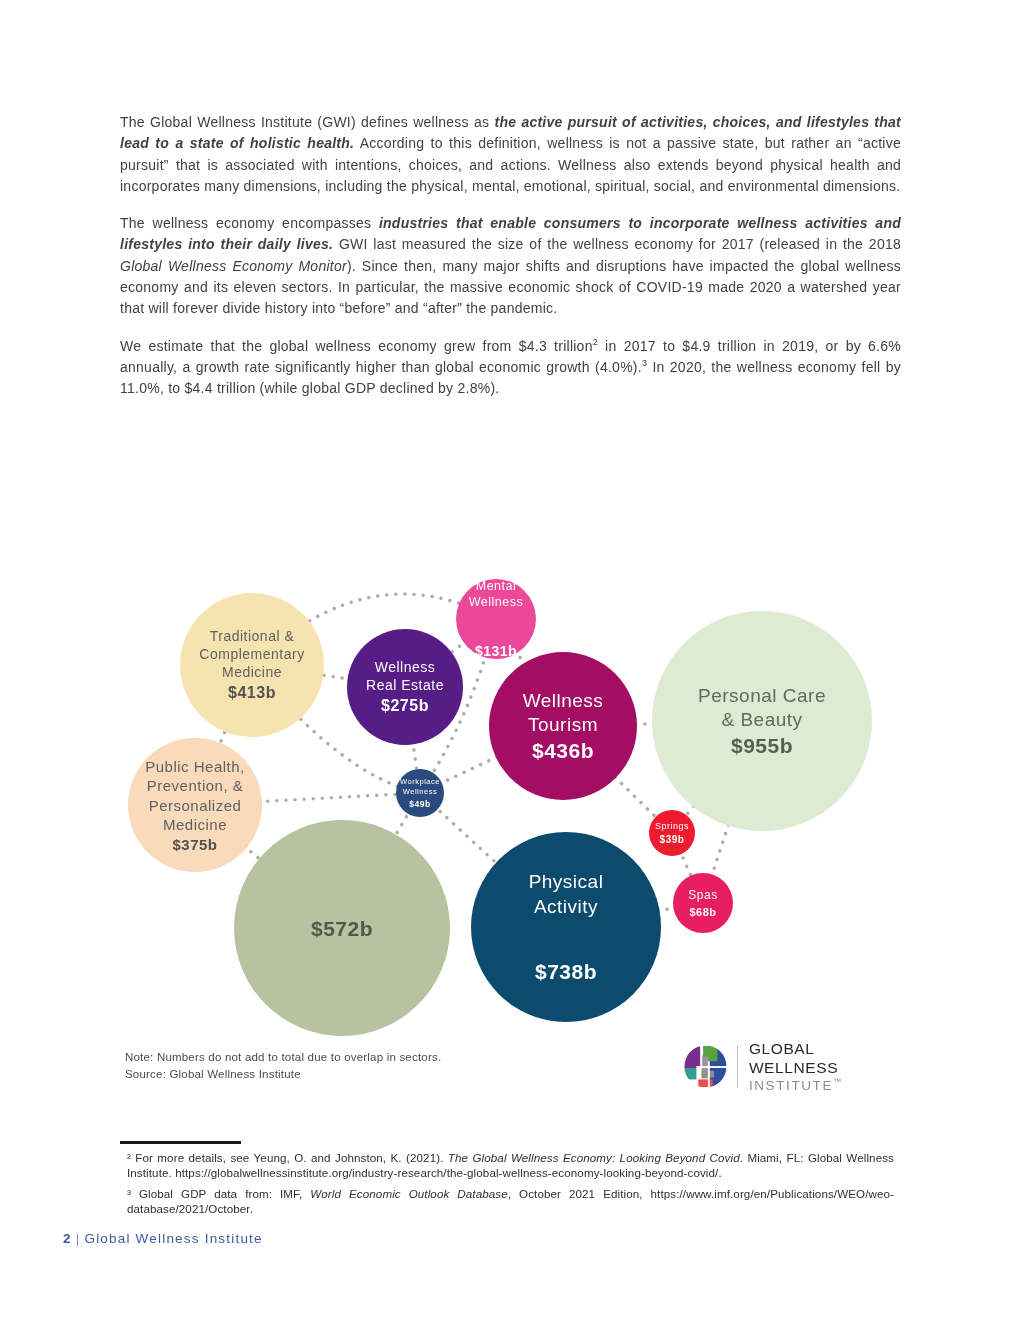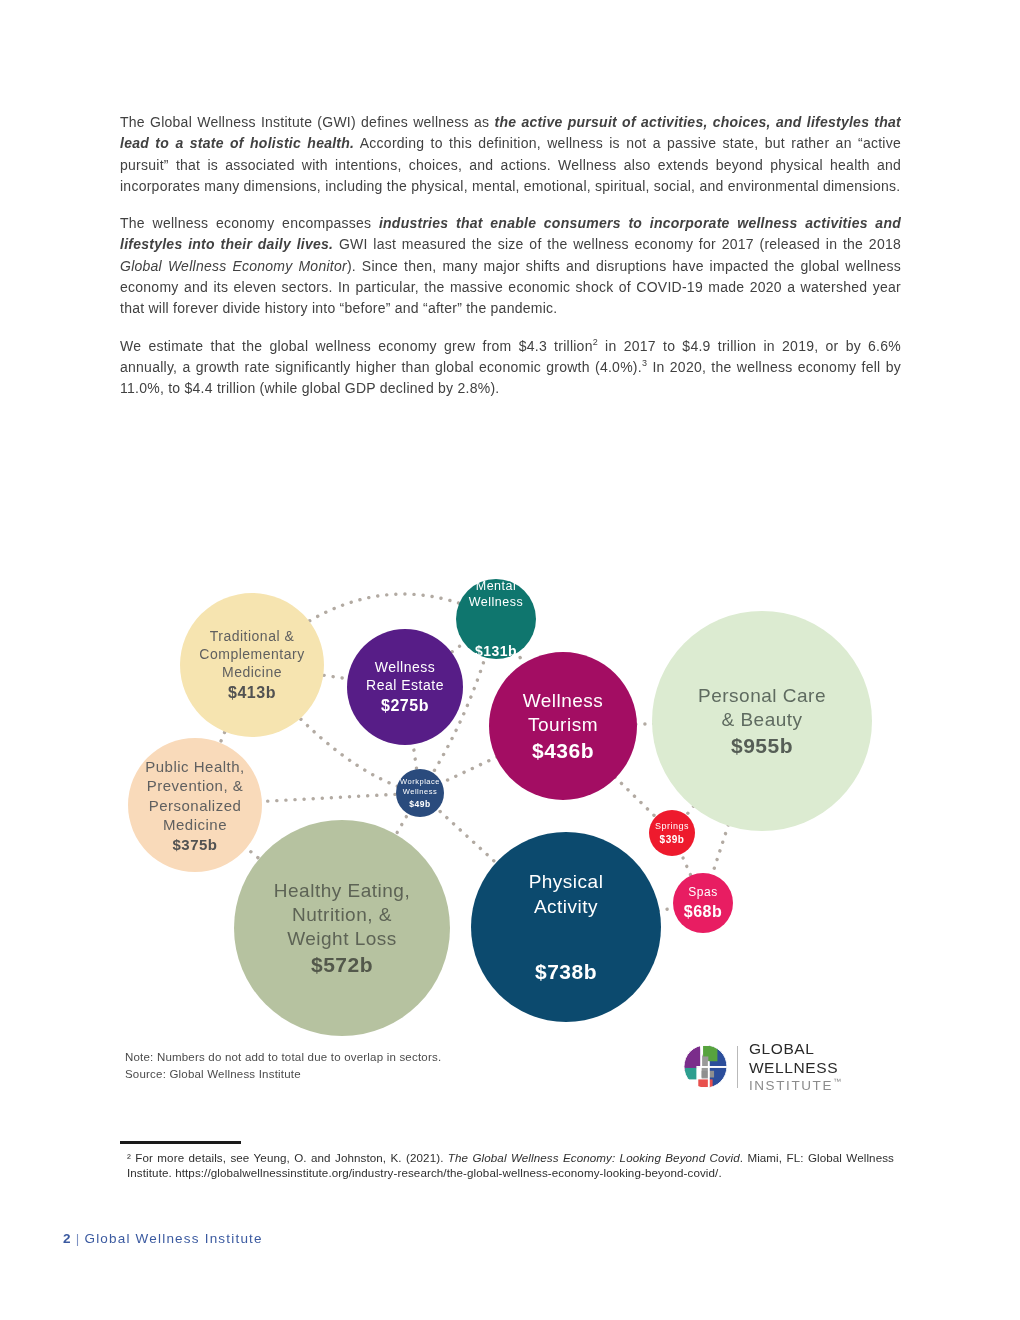--- a/index.html
+++ b/index.html
@@ -87,21 +87,21 @@
         <path d="M 75 337 L 300 325"></path>
       </svg>
 
     <div>
         <div class="bubble" style="left: 60px; top: 125px; width: 144px; height: 144px; background: rgb(246, 228, 176); color: rgb(96, 96, 96);">
           <div class="bl" style="font-size: 14px;">Traditional &amp;
 Complementary
 Medicine</div>
           <div class="bv" style="font-size: 16px; color: rgb(82, 82, 82);">$413b</div>
         </div>
-        <div class="bubble" style="left: 336px; top: 111px; width: 80px; height: 80px; background: #0f766e; color: rgb(255, 255, 255); gap: 31px;">
+        <div class="bubble" style="left: 336px; top: 111px; width: 80px; height: 80px; background: #ec4899; color: rgb(255, 255, 255); gap: 31px;">
           <div class="bl" style="font-size: 12.5px;">Mental
 Wellness</div>
           <div class="bv" style="font-size: 14px; color: rgb(255, 255, 255);">$131b</div>
         </div>
         <div class="bubble" style="left: 227px; top: 161px; width: 116px; height: 116px; background: rgb(87, 29, 135); color: rgb(255, 255, 255);">
           <div class="bl" style="font-size: 14px;">Wellness
 Real Estate</div>
           <div class="bv" style="font-size: 16px; color: rgb(255, 255, 255);">$275b</div>
         </div>
         <div class="bubble" style="left: 369px; top: 184px; width: 148px; height: 148px; background: rgb(163, 13, 99); color: rgb(255, 255, 255);">
@@ -120,37 +120,34 @@
 Personalized
 Medicine</div>
           <div class="bv" style="font-size: 15px; color: rgb(82, 82, 82);">$375b</div>
         </div>
         <div class="bubble" style="left: 276px; top: 301px; width: 48px; height: 48px; background: rgb(42, 75, 125); color: rgb(255, 255, 255);">
           <div class="bl" style="font-size: 7.5px;">Workplace
 Wellness</div>
           <div class="bv" style="font-size: 8.5px; color: rgb(255, 255, 255);">$49b</div>
         </div>
         <div class="bubble" style="left: 114px; top: 352px; width: 216px; height: 216px; background: rgb(182, 194, 160); color: rgb(93, 99, 85);">
-          <div class="bl" style="font-size: 19px;">Healthy Eating,
-Nutrition, &amp;
-Weight Loss</div>
           <div class="bv" style="font-size: 21px; color: rgb(83, 88, 75);">$572b</div>
         </div>
         <div class="bubble" style="left: 351px; top: 364px; width: 190px; height: 190px; background: #0c4a6e; color: rgb(255, 255, 255); gap: 39px;">
           <div class="bl" style="font-size: 19px;">Physical
 Activity</div>
           <div class="bv" style="font-size: 21px; color: rgb(255, 255, 255);">$738b</div>
         </div>
         <div class="bubble" style="left: 529px; top: 342px; width: 46px; height: 46px; background: rgb(238, 26, 45); color: rgb(255, 255, 255);">
           <div class="bl" style="font-size: 9px;">Springs</div>
           <div class="bv" style="font-size: 10px; color: rgb(255, 255, 255);">$39b</div>
         </div>
         <div class="bubble" style="left: 553px; top: 405px; width: 60px; height: 60px; background: rgb(232, 29, 98); color: rgb(255, 255, 255);">
           <div class="bl" style="font-size: 12px;">Spas</div>
-          <div class="bv" style="font-size: 16px; color: rgb(255, 255, 255);">$68b</div>
+          <div class="bv" style="font-size: 11px; color: rgb(255, 255, 255);">$68b</div>
         </div>
       </div>
 
     <div class="chart-note">
       <div>Note: Numbers do not add to total due to overlap in sectors.</div>
       <div>Source: Global Wellness Institute</div>
     </div>
 
     <div class="gwi-logo">
       <svg width="47" height="47" viewBox="0 0 47 47">
@@ -179,20 +176,21 @@
         <div class="lt1">GLOBAL WELLNESS</div>
         <div class="lt2"><span>INSTITUTE</span><span class="tm">™</span></div>
       </div>
     </div>
   </div>
 
   <div class="footnotes">
     <div class="fn-rule"></div>
     <div>
         <p><span>² For more details, see Yeung, O. and Johnston, K. (2021). </span><span class="i">The Global Wellness Economy: Looking Beyond Covid</span><span>. Miami, FL: Global Wellness Institute. https://globalwellnessinstitute.org/industry-research/the-global-wellness-economy-looking-beyond-covid/.</span></p>
+        <p><span>³ Global GDP data from: IMF, </span><span class="i">World Economic Outlook Database</span><span>, October 2021 Edition, https://www.imf.org/en/Publications/WEO/weo-database/2021/October.</span></p>
       </div>
   </div>
 
   <div class="footer">
     <span class="pn">2</span><span class="dv">|</span><span>Global Wellness Institute</span>
   </div>
 
 </div>
 
 </body></html>

